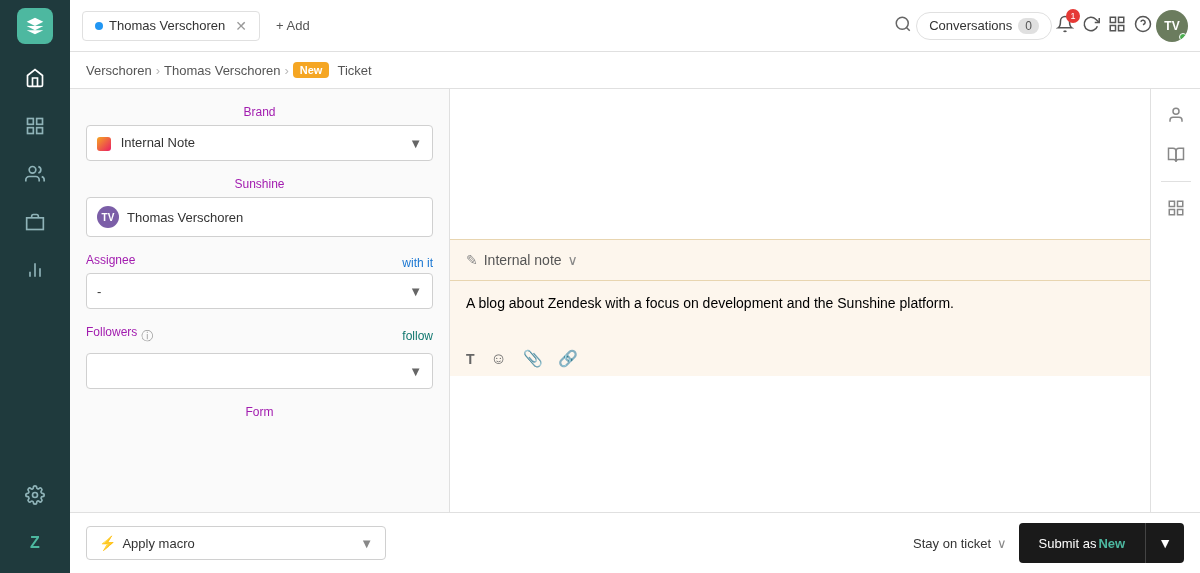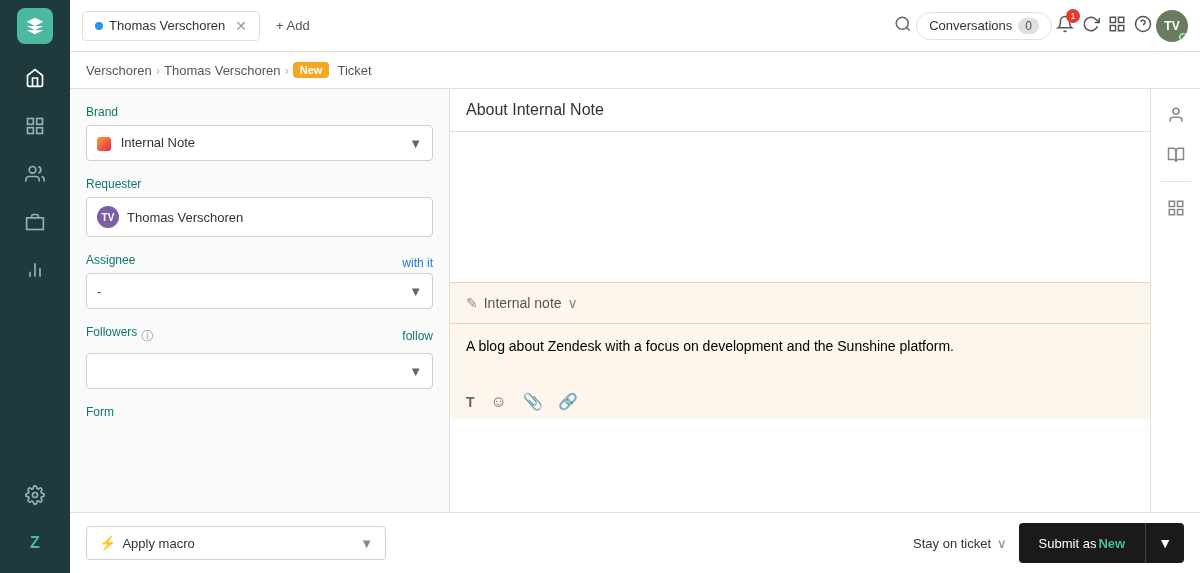--- a/index.html
+++ b/index.html
@@ -165,23 +165,24 @@
     .left-panel {
       width: 380px;
       background: #fafafa;
       border-right: 1px solid #e0e0e0;
       padding: 16px;
       overflow-y: auto;
       flex-shrink: 0;
     }
     .field-label {
       font-size: 12px;
-      color: #0f766e;
+      color: #a21caf;
       margin-bottom: 6px;
       font-weight: 500;
+      text-align: center;
     }
     .field-group { margin-bottom: 16px; }
     .field-row {
       display: flex; align-items: center; justify-content: space-between;
     }
     .field-row .take-it {
       color: #1976d2; cursor: pointer; font-size: 12px;
     }
     .field-row .follow-link {
       color: #0f766e; cursor: pointer; font-size: 12px;
@@ -503,21 +504,21 @@
             <span>
               <span class="brand-icon"></span>
               <span>Internal Note</span>
             </span>
             <span class="chevron">▼</span>
           </div>
         </div>
       </div>
 
       <div class="field-group">
-        <div class="field-label">Requester</div>
+        <div class="field-label">Sunshine</div>
         <div class="requester-field">
           <div class="requester-avatar">TV</div>
           <span>Thomas Verschoren</span>
         </div>
       </div>
 
       <div class="field-group">
         <div class="field-row">
           <div class="field-label">Assignee</div>
           <span class="take-it">with it</span>
@@ -547,23 +548,20 @@
       </div>
 
       <div class="field-group">
         <div class="field-label">Form</div>
       </div>
 
     </div>
 
     <div class="right-panel">
 
-      <div class="ticket-subject">
-        <input type="text" value="About Internal Note" placeholder="About Internal Note" style="">
-      </div>
 
       <div class="ticket-body">
         <div class="empty-area"></div>
 
         <div class="internal-note-area">
           <div class="note-header">
             <span class="note-edit-icon">✎</span>
             <span class="note-header-label">Internal note</span>
             <span class="note-chevron">∨</span>
           </div>

